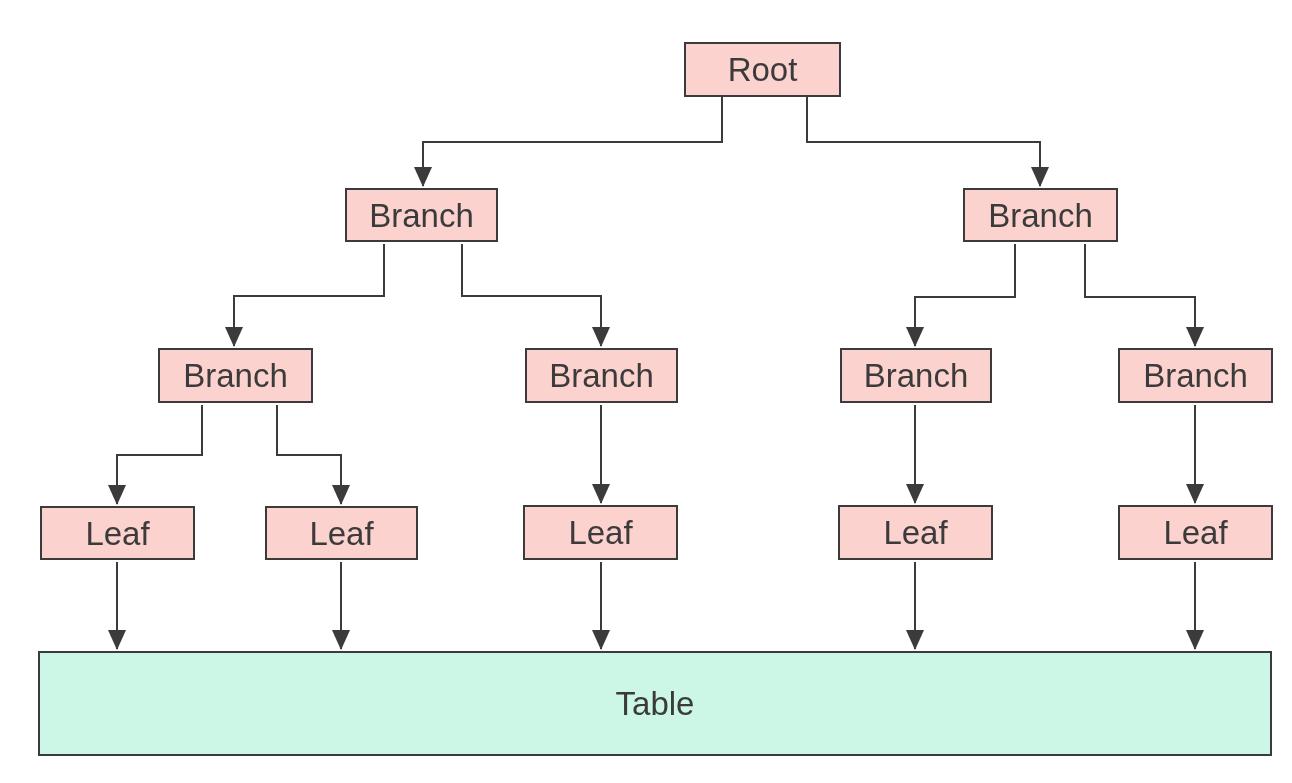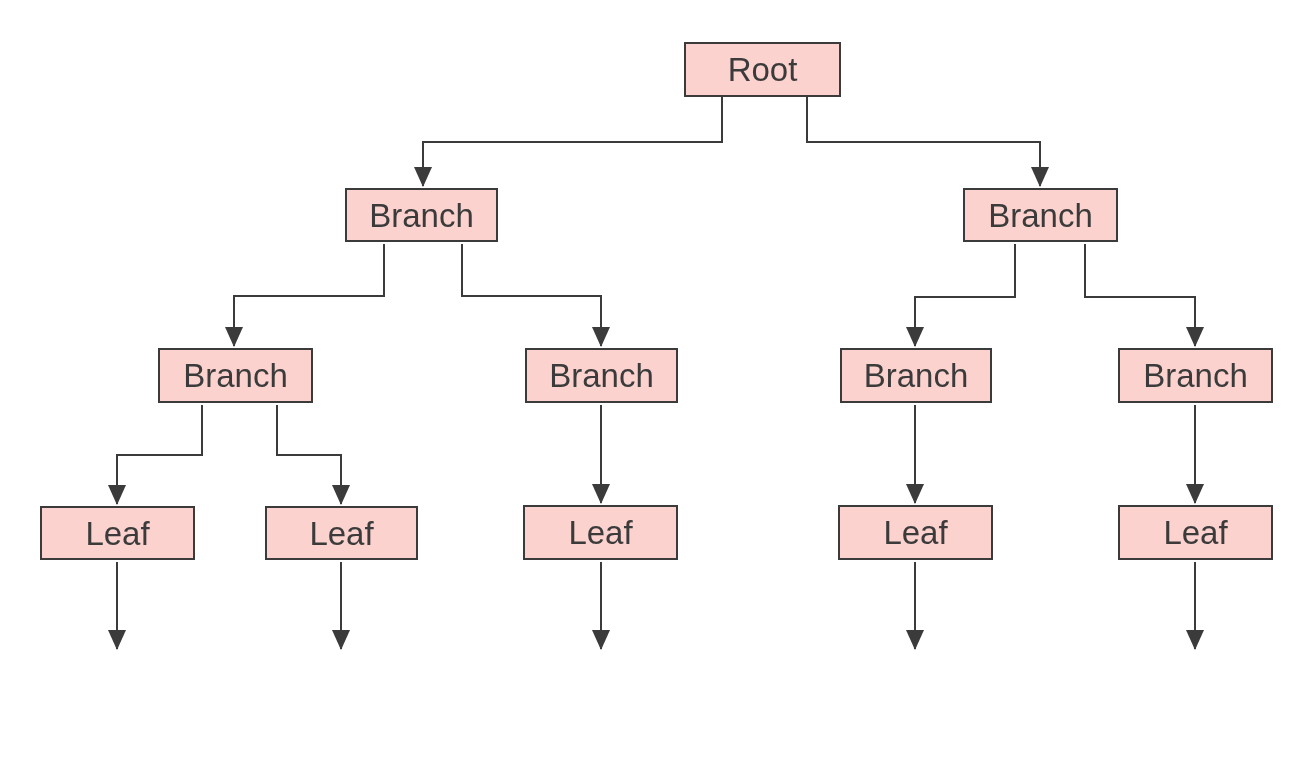--- a/index.html
+++ b/index.html
@@ -107,14 +107,17 @@
   <div class="node" style="left:523px; top:505px; width:155px; height:55px;">
     <span>Leaf</span>
   </div>
   <div class="node" style="left:838px; top:505px; width:155px; height:55px;">
     <span>Leaf</span>
   </div>
   <div class="node" style="left:1118px; top:505px; width:155px; height:55px;">
     <span>Leaf</span>
   </div>
 
+  <div class="node node--table" style="left:38px; top:651px; width:1234px; height:105px;">
+    <span>Table</span>
+  </div>
 
 </div>
 
 </body></html>

